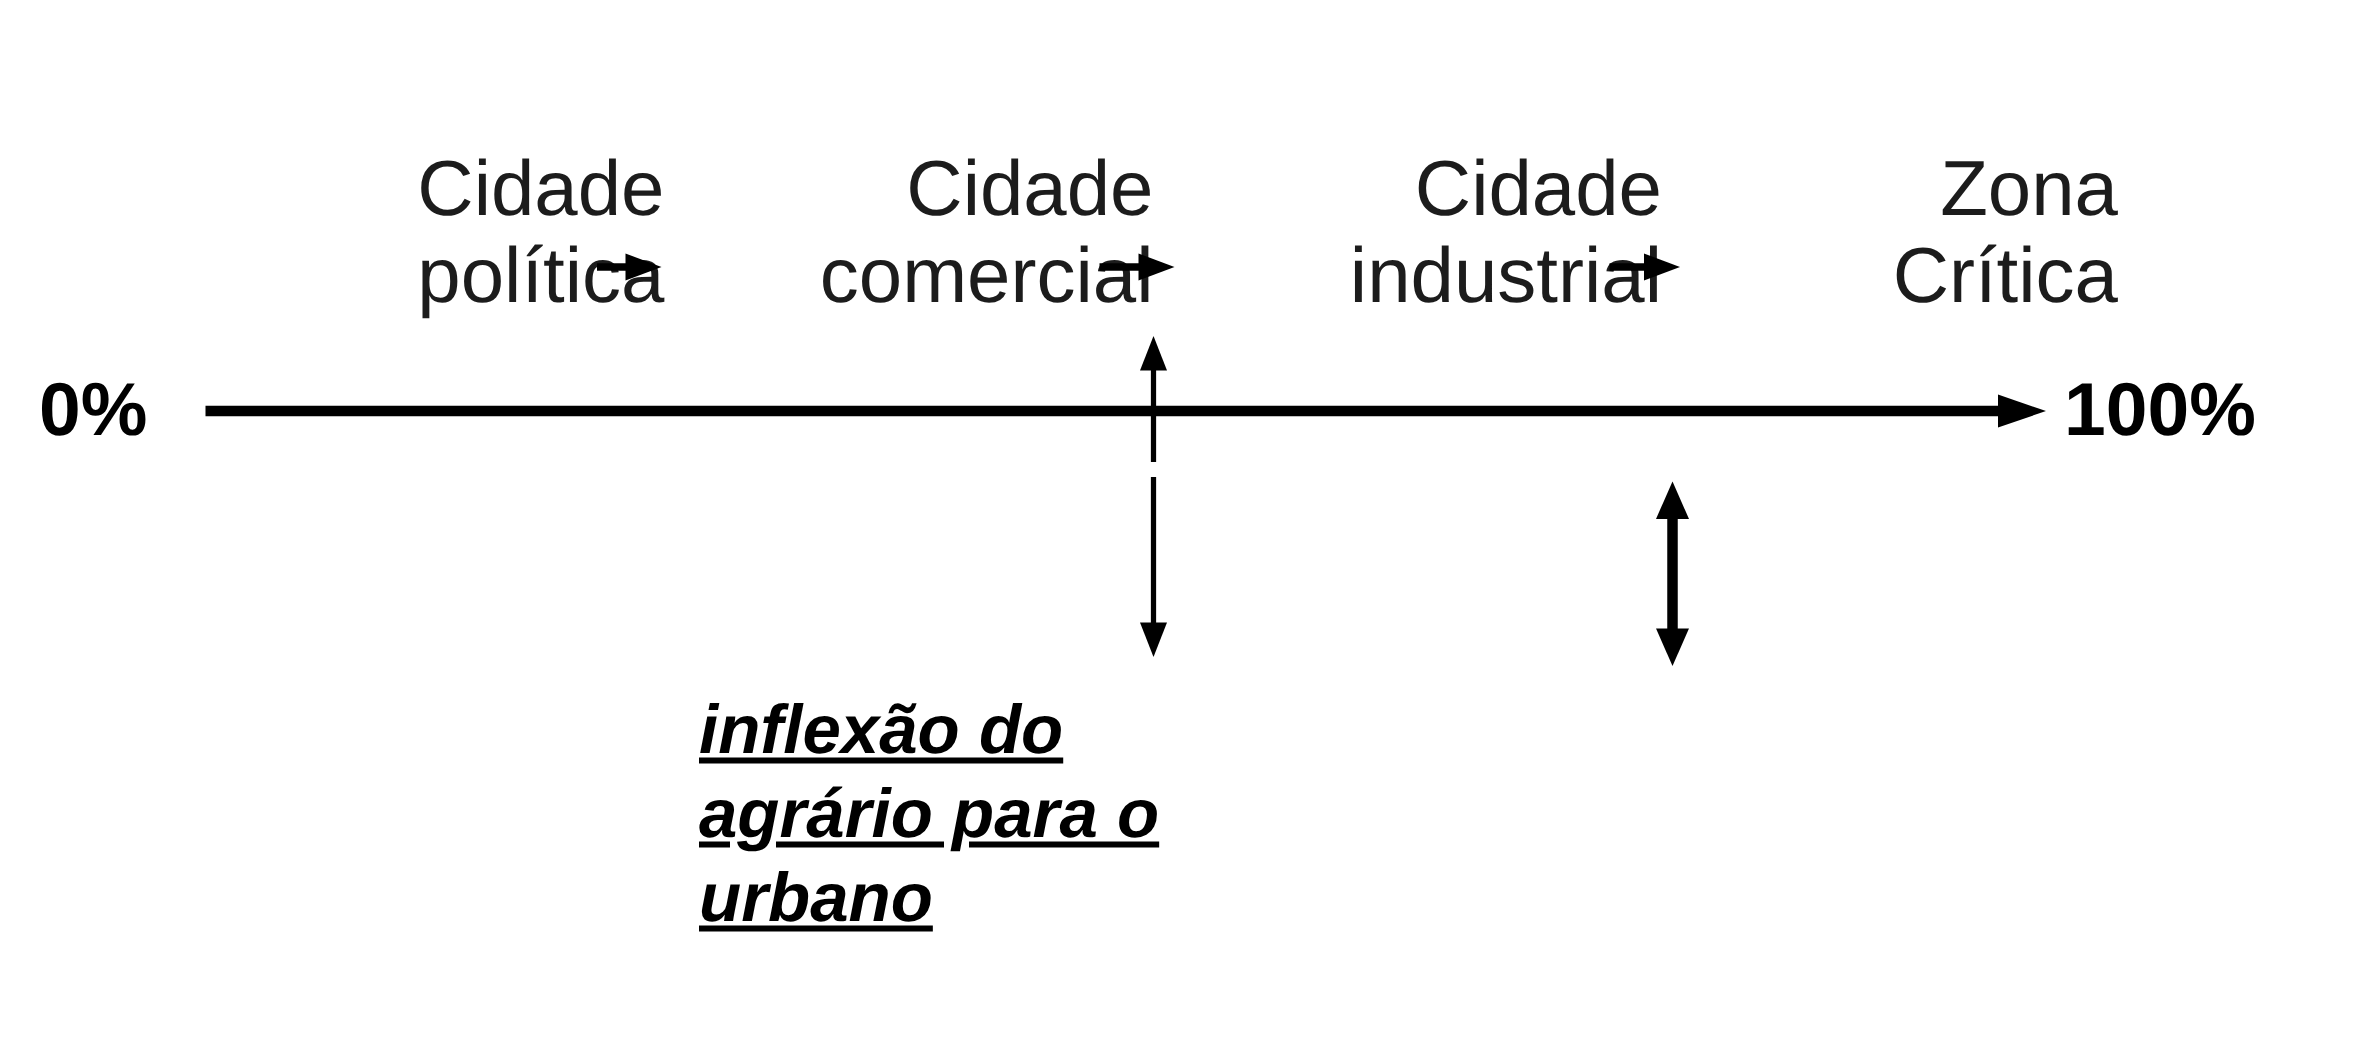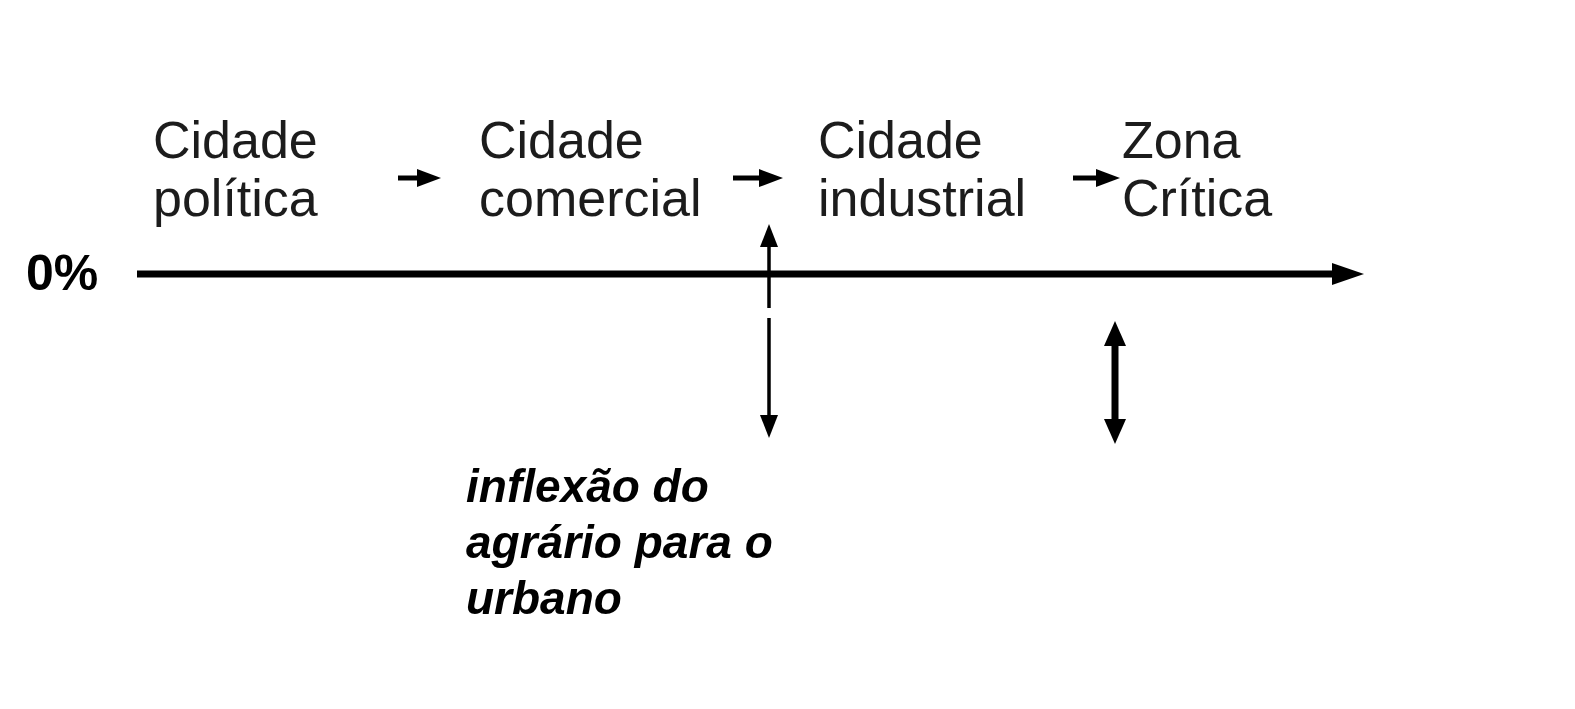--- a/index.html
+++ b/index.html
@@ -10,46 +10,48 @@
   .canvas {
     position: relative;
     width: 1575px;
     height: 709px;
     background: #ffffff;
     overflow: hidden;
     font-family: "Liberation Sans", "DejaVu Sans", sans-serif;
   }
   .stage-label {
     position: absolute;
-    top: 111px;
+    top: 97px;
     width: 290px;
     font-size: 52px;
     line-height: 58px;
     font-weight: 400;
     color: #1c1c1c;
     white-space: pre-line;
+    text-align: right;
   }
   .stage-1 { left: 153px; }
   .stage-2 { left: 479px; }
   .stage-3 { left: 818px; }
   .stage-4 { left: 1122px; }
   .axis-label {
     position: absolute;
     font-size: 50px;
     line-height: 54px;
     font-weight: 700;
     color: #000000;
     white-space: nowrap;
   }
   .axis-label-start { left: 26px;  top: 246px; }
   .axis-label-end   { left: 1376px; top: 246px; }
   .annotation {
     position: absolute;
     color: #000000;
     white-space: pre-line;
+    text-decoration: underline;
   }
   .annotation-inflection {
     left: 466px;
     top: 458px;
     font-size: 46px;
     line-height: 56px;
     font-weight: 700;
     font-style: italic;
   }
   .annotation-implosion {
@@ -77,20 +79,21 @@
   <div class="stage-label stage-1">Cidade
 política</div>
   <div class="stage-label stage-2">Cidade
 comercial</div>
   <div class="stage-label stage-3">Cidade
 industrial</div>
   <div class="stage-label stage-4">Zona
 Crítica</div>
 
   <div class="axis-label axis-label-start">0%</div>
+  <div class="axis-label axis-label-end">100%</div>
 
   <div class="annotation annotation-inflection">inflexão do
 agrário para o
 urbano</div>
 
   <svg class="arrow-layer" viewBox="0 0 1575 709">
 
     <g>
       <line x1="137" y1="274" x2="1338" y2="274" stroke-width="7"></line>
       <polygon points="1364,274 1332,263 1332,285"></polygon>

